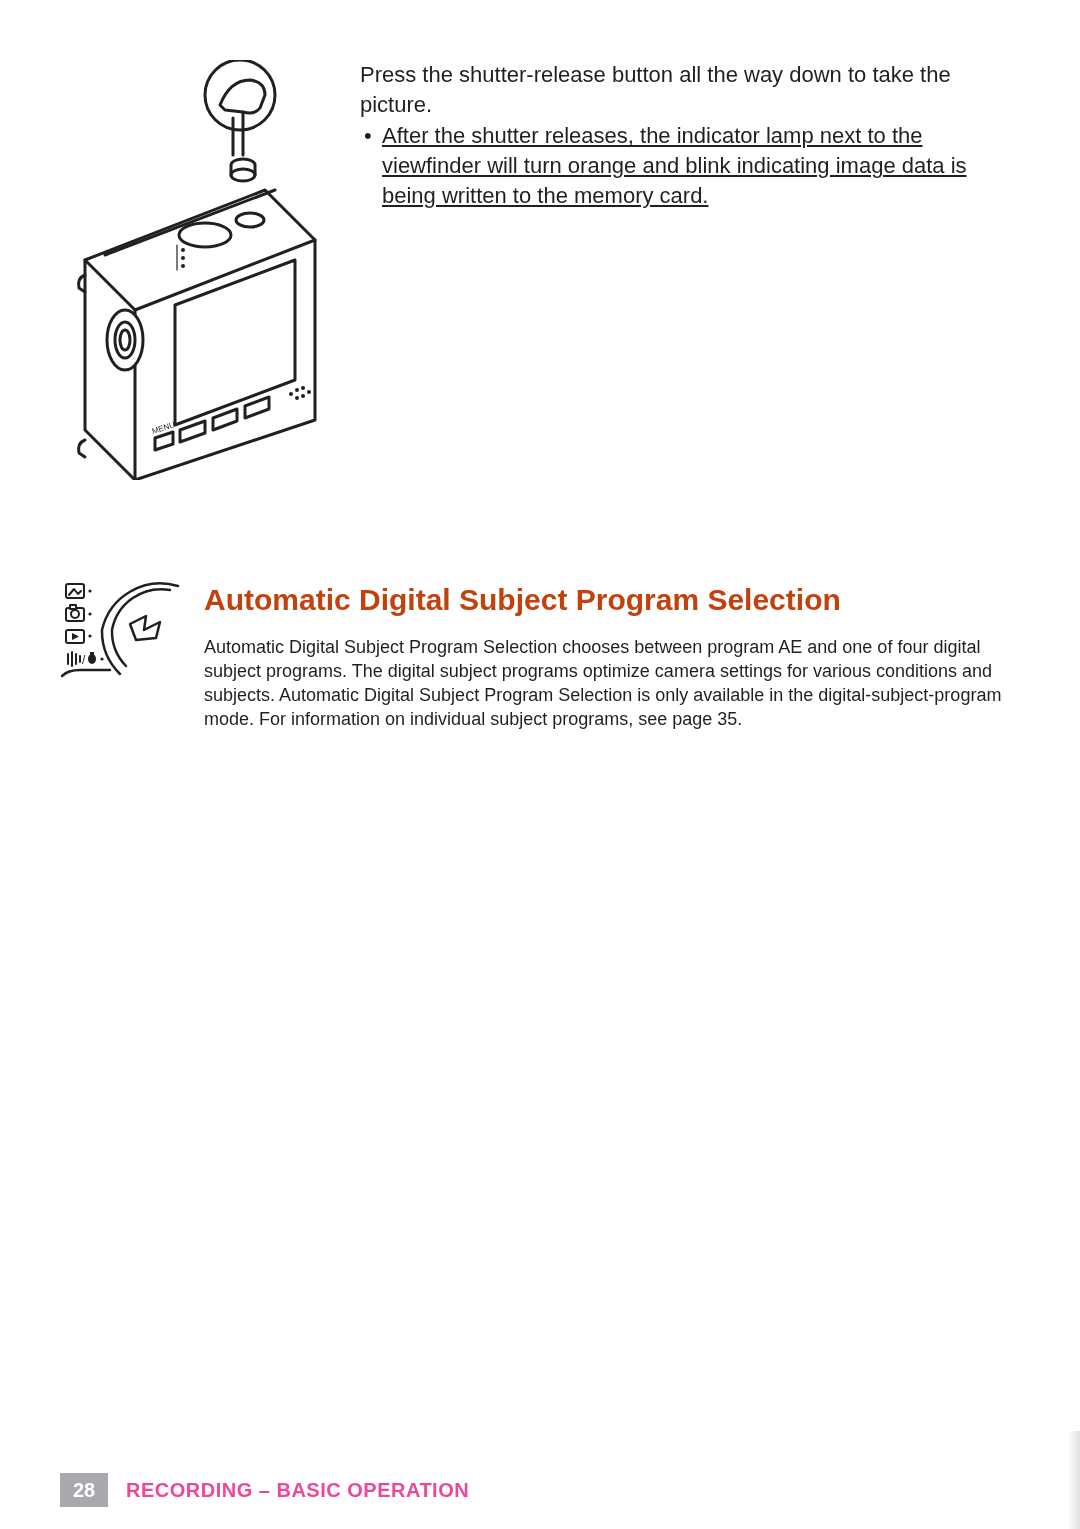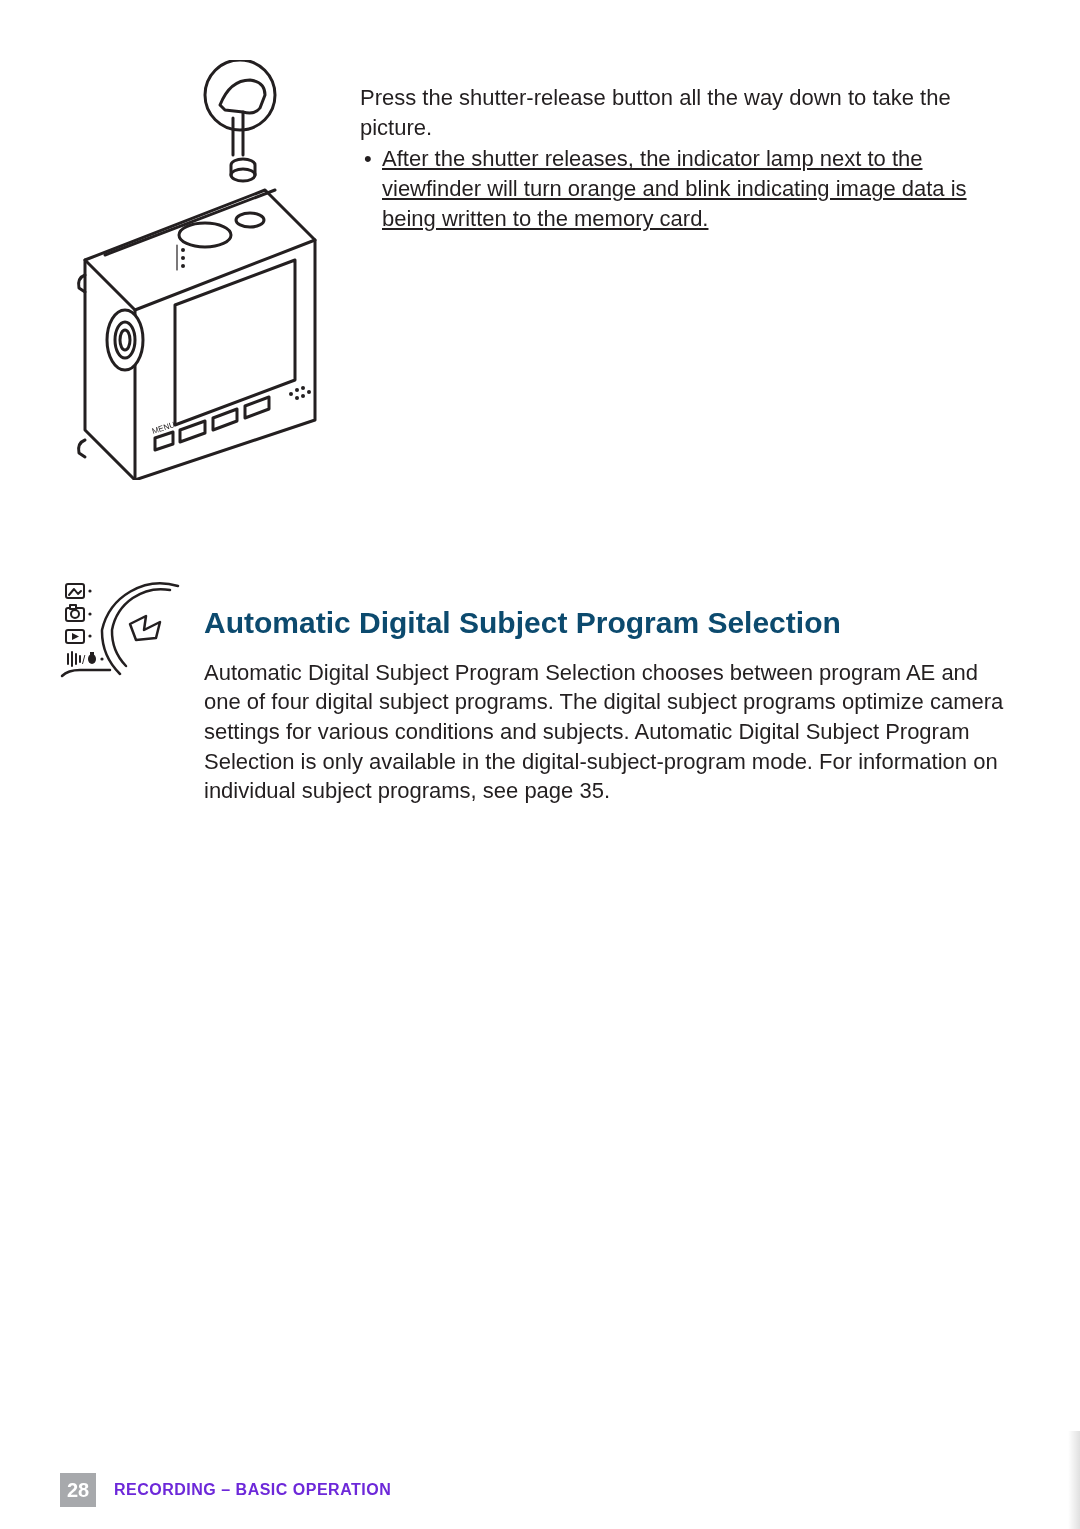--- a/index.html
+++ b/index.html
@@ -1,35 +1,35 @@
 <!DOCTYPE html>
 <html><head>
 <meta charset="utf-8">
 <style>
   * { margin: 0; padding: 0; box-sizing: border-box; }
   html, body { width: 1080px; height: 1529px; background: #fff; font-family: Helvetica, Arial, sans-serif; color: #231f20; }
   .page { position: relative; width: 1080px; height: 1529px; padding: 60px 60px 0 60px; }
   .section1 { display: flex; align-items: flex-start; gap: 30px; }
   .camera-illustration { flex: 0 0 270px; display: flex; justify-content: center; }
-  .text-block { flex: 1; font-size: 22px; line-height: 1.35; margin-top: 23px; }
+  .text-block { flex: 1; font-size: 22px; line-height: 1.35; }
   .text-block p { margin-bottom: 2px; }
   .bullets { list-style: none; margin-top: 2px; text-decoration: underline; }
   .bullets > li { position: relative; padding-left: 22px; margin-bottom: 2px; }
   .bullets > li::before { content: "•"; position: absolute; left: 4px; top: 0; }
   .bold { font-weight: bold; }
 
   .section2 { margin-top: 100px; display: flex; align-items: flex-start; gap: 24px; }
   .dial-illustration { flex: 0 0 120px; display: flex; justify-content:center; }
-  .section2 .text-block h2 { color: #0c4a6e; font-size: 30px; font-weight: bold; margin-bottom: 14px; }
-  .section2 .text-block p { font-size: 22px; line-height: 1.35; }
+  .section2 .text-block h2 { color: #c2410c; font-size: 30px; font-weight: bold; margin-bottom: 14px; }
+  .section2 .text-block p { font-size: 18px; line-height: 1.35; }
 
   .footer { position: absolute; left: 0; right: 0; bottom: 0; height: 58px; width: 100%; }
   .footer-bar { position: absolute; left: 60px; right: 0; top: 0; height: 38px; display: flex; align-items: center; }
-  .page-number-box { width: 36px; height: 34px; background: #a7a9ac; display: flex; align-items: center; justify-content: center; font-weight: bold; color: #fff; font-size: 20px; margin-right: 18px; }
-  .footer-title { font-weight: bold; color: #6d28d9; font-size: 16px; letter-spacing: 0.5px; }
+  .page-number-box { width: 48px; height: 34px; background: #a7a9ac; display: flex; align-items: center; justify-content: center; font-weight: bold; color: #fff; font-size: 20px; margin-right: 18px; }
+  .footer-title { font-weight: bold; color: #ec4899; font-size: 20px; letter-spacing: 0.5px; }
   .footer-edge { position: absolute; right: 0; top: -40px; width: 12px; height: 100px; background: linear-gradient(to right, rgba(0,0,0,0) 0%, rgba(0,0,0,0.12) 100%); }
   svg { display:block; }
 </style>
 </head>
 <body>
 
 <div class="page">
 
   <div class="section1">
     <div class="camera-illustration">

